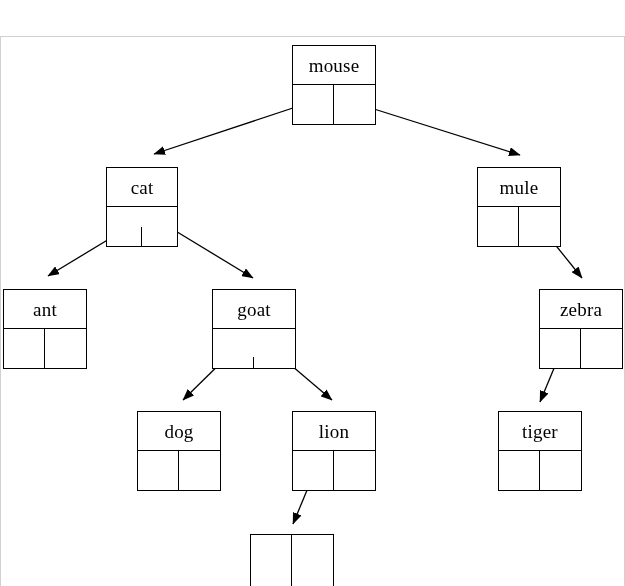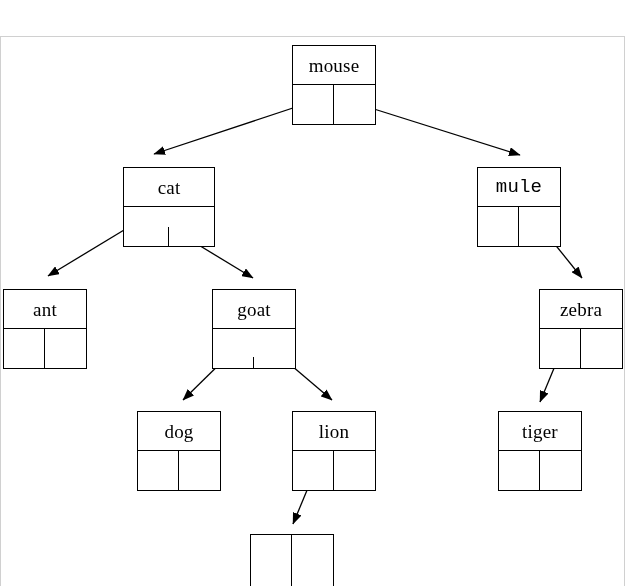--- a/index.html
+++ b/index.html
@@ -88,28 +88,28 @@
   </svg>
 
   <div id="nodes-layer">
       <div class="tree-node" style="left: 291px; top: 8px; width: 84px; height: 80px;">
         <div class="node-key">mouse</div>
         <div class="node-pointers">
           <div class="node-ptr left-ptr"></div>
           <div class="node-ptr right-ptr"></div>
         </div>
       </div>
-      <div class="tree-node" style="left: 122px; top: 130px; width: 92px; height: 80px; gap: 20px;">
+      <div class="tree-node" style="left: 105px; top: 130px; width: 72px; height: 80px; gap: 20px;">
         <div class="node-key">cat</div>
         <div class="node-pointers">
           <div class="node-ptr left-ptr"></div>
           <div class="node-ptr right-ptr"></div>
         </div>
       </div>
-      <div class="tree-node" style="left: 476px; top: 130px; width: 84px; height: 80px; font-family: Liberation Mono, monospace;">
+      <div class="tree-node" style="left: 476px; top: 130px; width: 84px; height: 80px;">
         <div class="node-key">mule</div>
         <div class="node-pointers">
           <div class="node-ptr left-ptr"></div>
           <div class="node-ptr right-ptr"></div>
         </div>
       </div>
       <div class="tree-node" style="left: 2px; top: 252px; width: 84px; height: 80px; font-family: Liberation Serif, serif;">
         <div class="node-key">ant</div>
         <div class="node-pointers">
           <div class="node-ptr left-ptr"></div>

